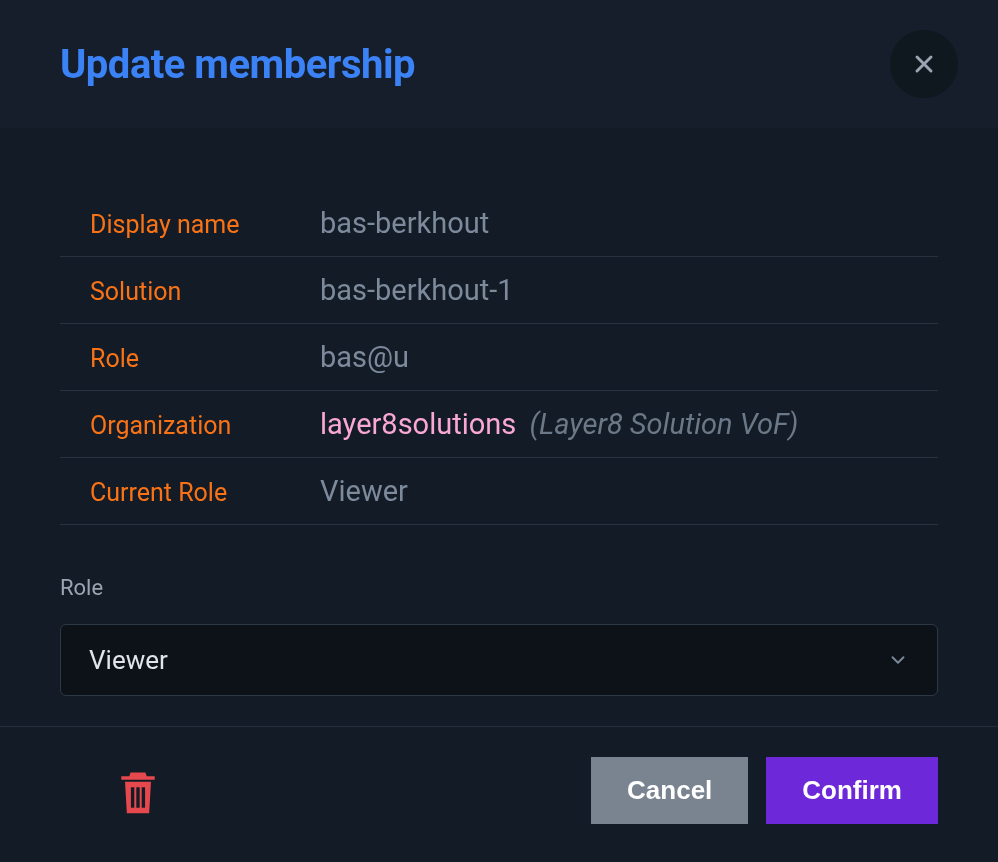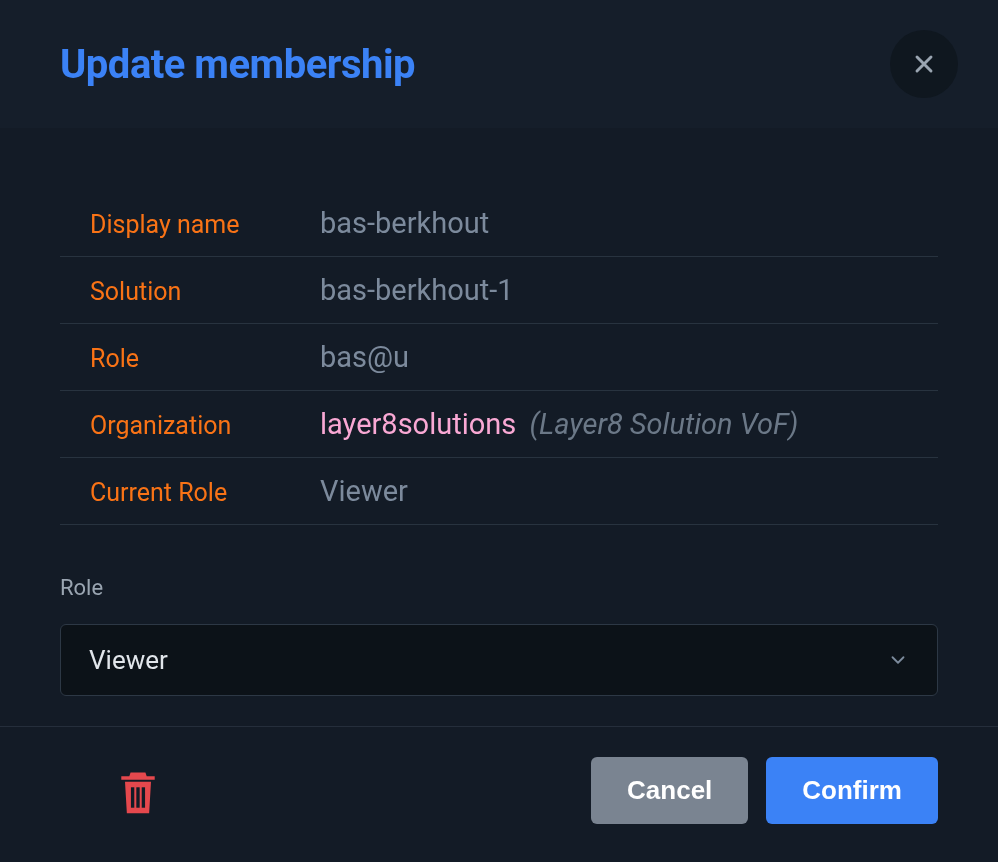--- a/index.html
+++ b/index.html
@@ -134,31 +134,31 @@
       height: 52px;
       fill: #e5484d;
     }
     .footer-actions {
       display: flex;
       gap: 18px;
     }
     .btn {
       padding: 18px 36px;
       border: none;
-      border-radius: 6px;
+      border-radius: 0;
       font-size: 26px;
       font-weight: 600;
       cursor: pointer;
     }
     .btn-cancel {
       background: #7a8491;
       color: #ffffff;
     }
     .btn-confirm {
-      background: #3b82f6;
+      background: #6d28d9;
       color: #ffffff;
     }
   </style>
 </head>
 <body>
 
 <div class="modal">
   <div class="modal-header">
     <h1 class="modal-title">Update membership</h1>
     <div class="close-btn">

